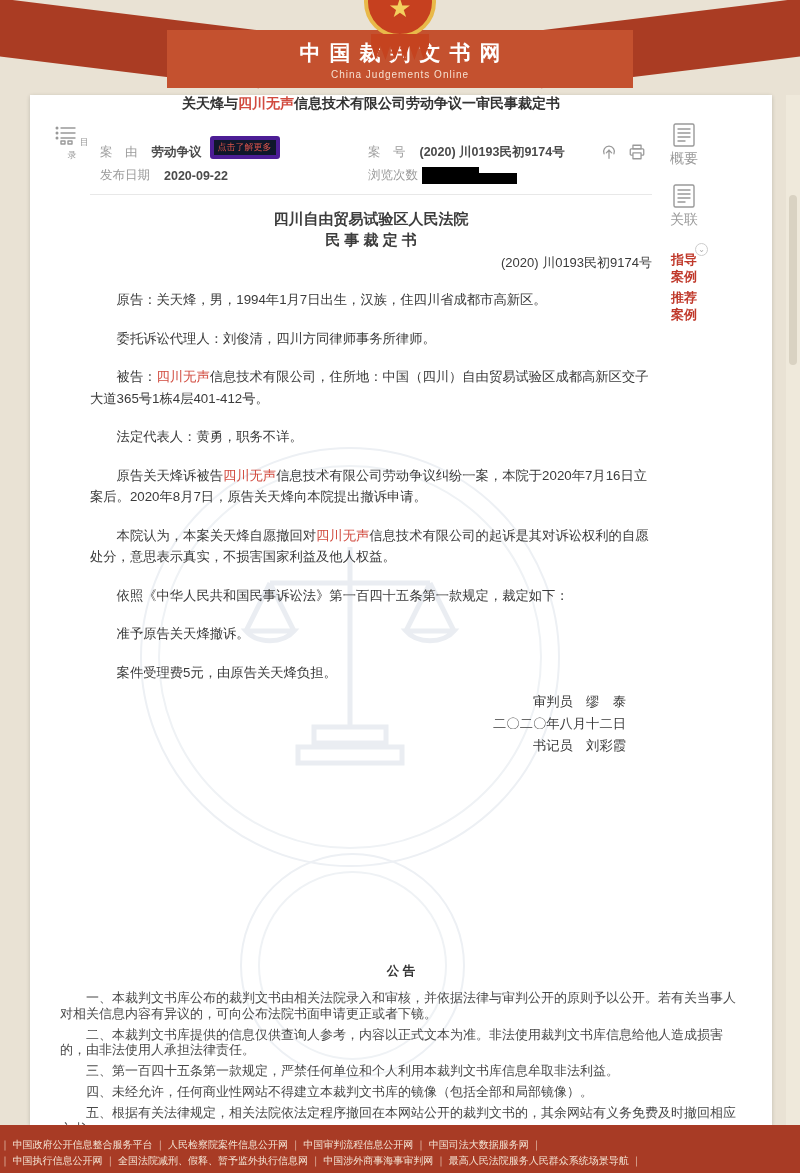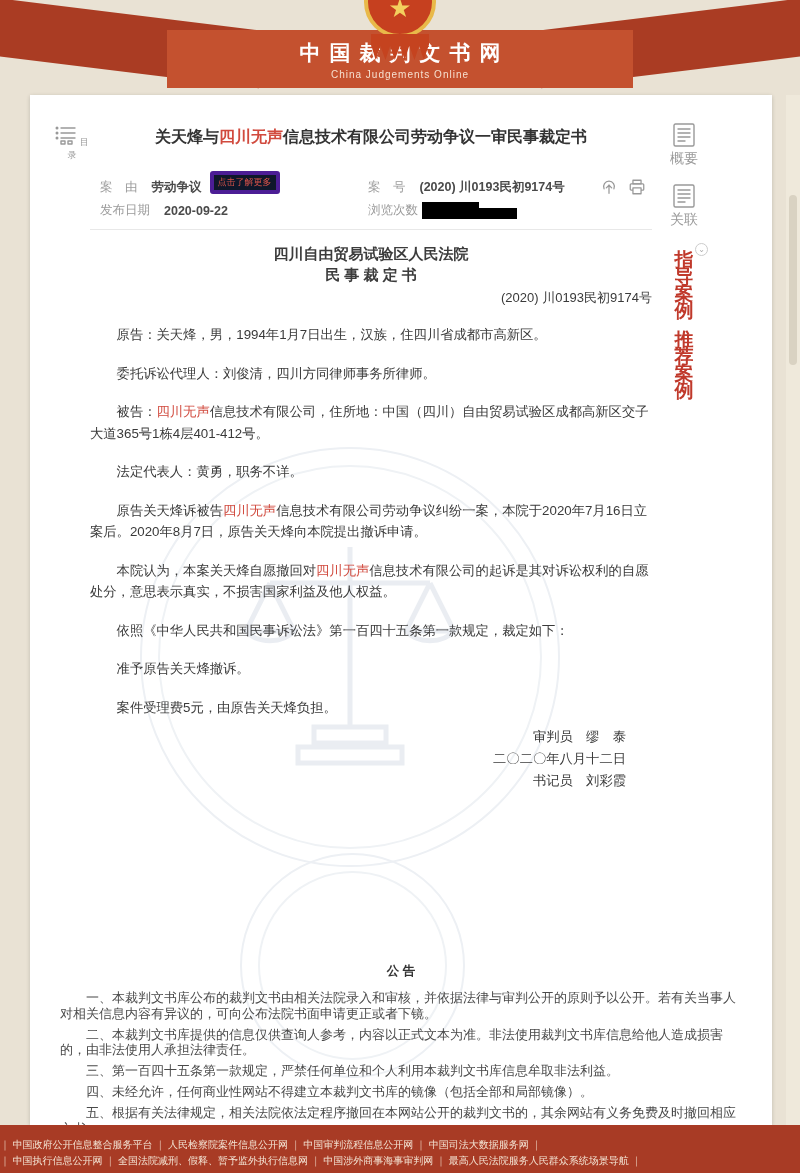--- a/index.html
+++ b/index.html
@@ -35,38 +35,38 @@
   .edge-thumb { position:absolute; right:3px; top:100px; width:8px; height:170px;
                 background:#d9d2c2; border-radius:4px; }
 
   
   .toc-rail { position:absolute; left:24px; top:30px; width:36px; text-align:center;
               color:#9a9a9a; font-size:9px; cursor:pointer; }
   .right-rail { position:absolute; right:66px; top:28px; width:44px; text-align:center; }
   .rail-item { margin-bottom:16px; color:#9a9a9a; font-size:14px; cursor:pointer; }
   .rail-item svg { display:block; margin:0 auto 3px; }
   .guide-box { position:relative; margin-top:22px; }
-  .guide-text { color:#c0392b; font-weight:bold; font-size:19px; line-height:17px;
-                width:30px; margin:12px auto; cursor:pointer; }
+  .guide-text { color:#c0392b; font-weight:bold; font-size:13px; line-height:17px;
+                width:30px; margin:4px auto; cursor:pointer; }
   .mini-circle { position:absolute; right:-2px; top:-8px; width:13px; height:13px;
                  border:1px solid #cccccc; border-radius:50%; color:#aaaaaa;
                  font-size:8px; line-height:11px; text-align:center; background:#fff; }
 
   
   .wm { position:absolute; border:2px solid #edf0f4; border-radius:50%; z-index:0;
         display:flex; align-items:center; justify-content:center; }
   .wm::before { content:""; position:absolute; inset:16px; border:2px solid #eff2f5;
                 border-radius:50%; }
   .wm1 { left:110px; top:352px; width:420px; height:420px; }
   .wm2 { left:210px; top:758px; width:225px; height:225px; }
 
   
   .doc-content { position:relative; z-index:1; margin-left:60px; width:562px;
                  color:#3a3a3a; }
-  .doc-title { margin-top:32px; text-align:center; font-size:16px; font-weight:bold;
+  .doc-title { text-align:center; font-size:14px; font-weight:bold;
                color:#333333; }
   .red { color:#d14a3e; }
   .meta { position:relative; margin-top:28px; font-size:12.5px; }
   .meta-row { display:flex; align-items:center; height:23px; }
   .m-col1 { display:flex; align-items:center; width:278px; padding-left:10px; }
   .m-col2 { display:flex; align-items:center; }
   .m-label { color:#9b9b9b; margin-right:14px; white-space:nowrap; }
   .m-val { font-weight:bold; color:#4a4a4a; white-space:nowrap; }
   .badge { display:inline-block; margin-left:8px; transform:translateY(-5px);
            border:4px solid #4c1d95; color:#d9534a; font-size:9px; padding:1px 4px;

